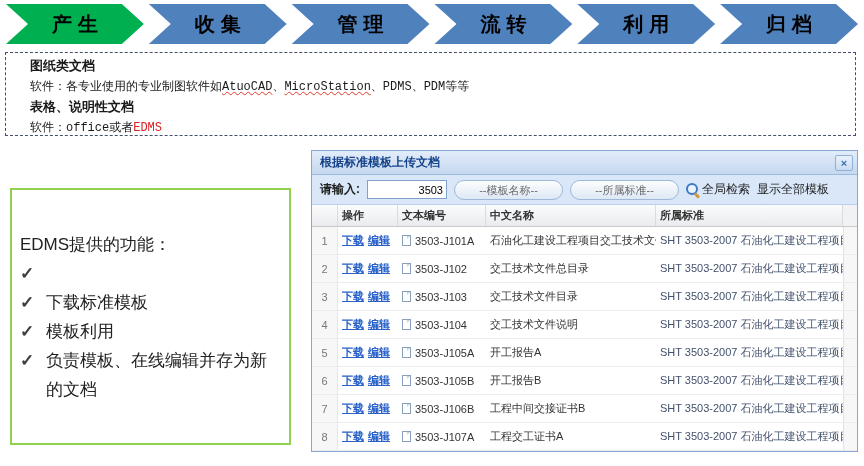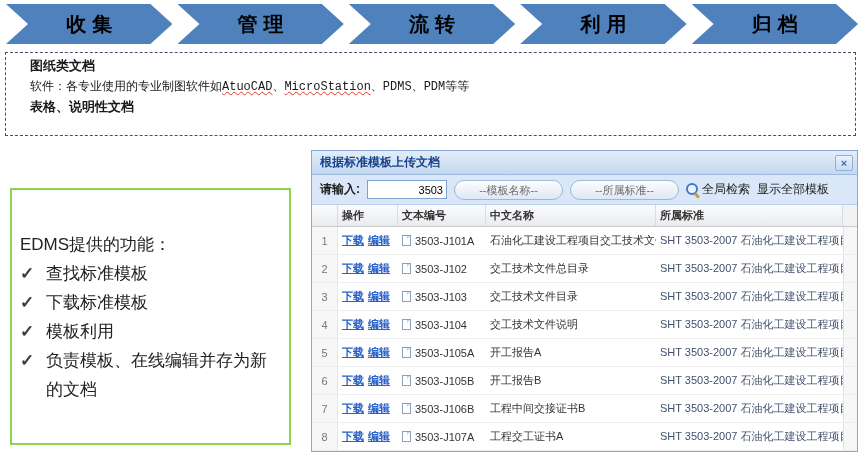--- a/index.html
+++ b/index.html
@@ -73,40 +73,43 @@
                       border-bottom:3px solid transparent; }
   .c.std { color:#40506b; }
   .fillcell { height:100%; background:#f7f7f7; border-left:1px solid #e2e2e2; }
 </style>
 </head>
 <body>
 
 <div class="canvas">
 
   <div class="flow">
+    <div class="chev green">产生</div>
     <div class="chev blue">收集</div>
     <div class="chev blue">管理</div>
     <div class="chev blue">流转</div>
     <div class="chev blue">利用</div>
     <div class="chev blue">归档</div>
   </div>
 
   <div class="note">
     <div class="b">图纸类文档</div>
     <div class="r">
       <span>软件：各专业使用的专业制图软件如</span><span class="mono sq">AtuoCAD</span><span>、</span><span class="mono sq">MicroStation</span><span>、</span><span class="mono">PDMS</span><span>、</span><span class="mono">PDM</span><span>等等</span>
     </div>
     <div class="b">表格、说明性文档</div>
+    <div class="r">
+      <span>软件：</span><span class="mono">office</span><span>或者</span><span class="mono red">EDMS</span>
+    </div>
   </div>
 
   <div class="features">
     <div class="ftitle">EDMS提供的功能：</div>
     <div class="fitem">
       <span class="fcheck">✓</span>
-      <span class="ftext">查找标准模板</span>
     </div>
     <div class="fitem">
       <span class="fcheck">✓</span>
       <span class="ftext">下载标准模板</span>
     </div>
     <div class="fitem">
       <span class="fcheck">✓</span>
       <span class="ftext">模板利用</span>
     </div>
     <div class="fitem">

